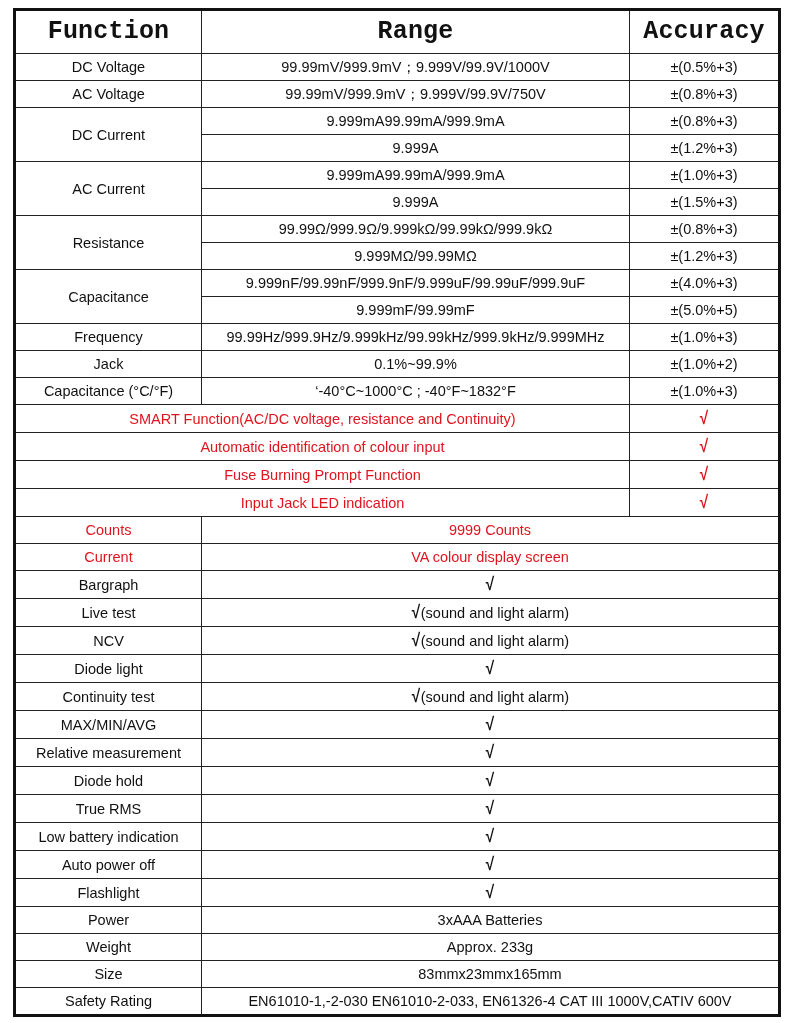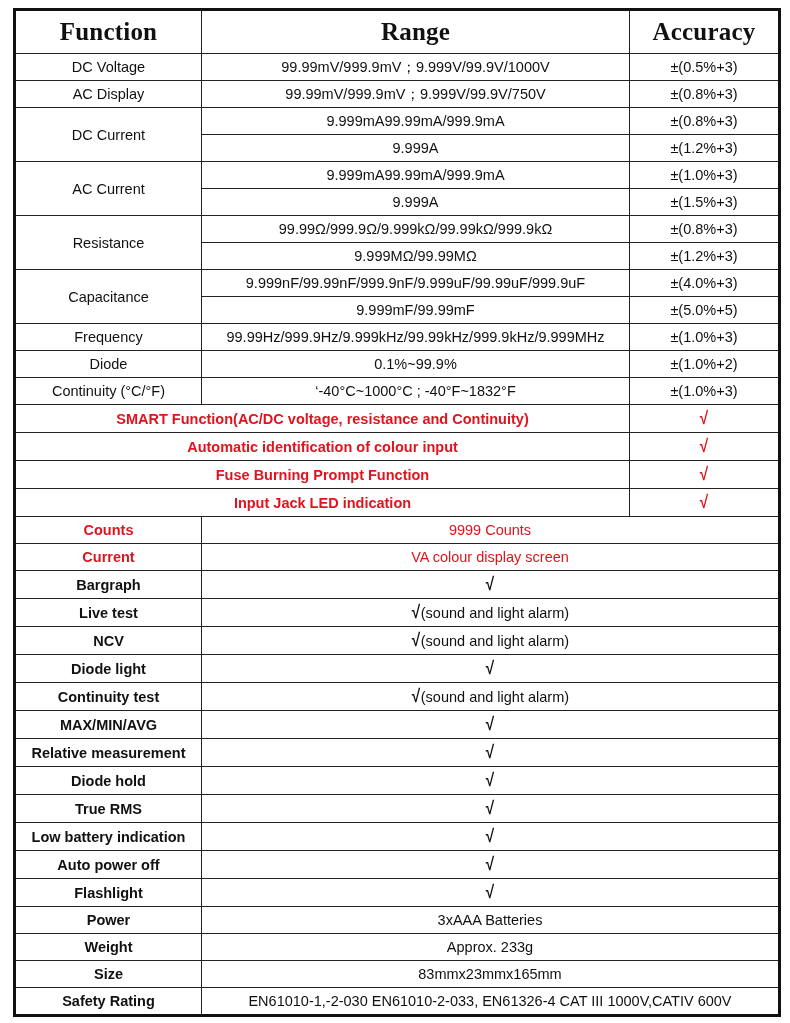--- a/index.html
+++ b/index.html
@@ -1,21 +1,21 @@
 <!DOCTYPE html>
 <html><head>
 <meta charset="utf-8">
 <style>
   html, body { margin:0; padding:0; background:#ffffff; }
   body { width:790px; height:1023px; position:relative; overflow:hidden; font-family:"Liberation Sans", sans-serif; color:#111; }
   table.spec { position:absolute; left:13px; top:8px; width:765px; border-collapse:collapse; table-layout:fixed; border:3px solid #111; }
   table.spec td, table.spec th { border:1.5px solid #222; padding:0; font-size:14.5px; height:26px; line-height:26px; text-align:center; white-space:nowrap; overflow:hidden; }
-  table.spec th { height:42px; font-family:Liberation Serif, serif; font-size:25px; font-weight:bold; letter-spacing:0.2px; }
+  table.spec th { height:42px; font-family:Liberation Mono, monospace; font-size:25px; font-weight:bold; letter-spacing:0.2px; }
   col.c1 { width:187px; } col.c2 { width:428px; } col.c3 { width:150px; }
-  td.left { text-align:left; padding-left:2px;font-weight:bold; }
+  td.left { text-align:left; padding-left:2px; }
   .red { color:#e0141e; }
   .chk { font-weight:bold; font-size:18px; display:inline-block; transform:scaleX(0.85); }
   .chk.red { color:#e0141e; }
 </style>
 </head>
 <body>
 
 <table class="spec">
   <colgroup>
       <col class="c1">
@@ -29,21 +29,21 @@
       <th>Accuracy</th>
     </tr>
   </thead>
   <tbody>
     <tr>
       <td>DC Voltage</td>
       <td>99.99mV/999.9mV；9.999V/99.9V/1000V</td>
       <td>±(0.5%+3)</td>
     </tr>
     <tr>
-      <td>AC Display</td>
+      <td>AC Voltage</td>
       <td>99.99mV/999.9mV；9.999V/99.9V/750V</td>
       <td>±(0.8%+3)</td>
     </tr>
     <tr>
       <td rowspan="2">DC Current</td>
       <td>9.999mA99.99mA/999.9mA</td>
       <td>±(0.8%+3)</td>
     </tr>
     <tr>
       <td>9.999A</td>
@@ -75,26 +75,26 @@
     <tr>
       <td>9.999mF/99.99mF</td>
       <td>±(5.0%+5)</td>
     </tr>
     <tr>
       <td>Frequency</td>
       <td>99.99Hz/999.9Hz/9.999kHz/99.99kHz/999.9kHz/9.999MHz</td>
       <td>±(1.0%+3)</td>
     </tr>
     <tr>
-      <td>Diode</td>
+      <td>Jack</td>
       <td>0.1%~99.9%</td>
       <td>±(1.0%+2)</td>
     </tr>
     <tr>
-      <td>Continuity (°C/°F)</td>
+      <td>Capacitance (°C/°F)</td>
       <td>‘-40°C~1000°C ; -40°F~1832°F</td>
       <td>±(1.0%+3)</td>
     </tr>
 
     <tr>
       <td colspan="2" class="left red">SMART Function(AC/DC voltage, resistance and Continuity)</td>
       <td><span class="chk red">√</span></td>
     </tr>
     <tr>
       <td colspan="2" class="left red">Automatic identification of colour input</td>

